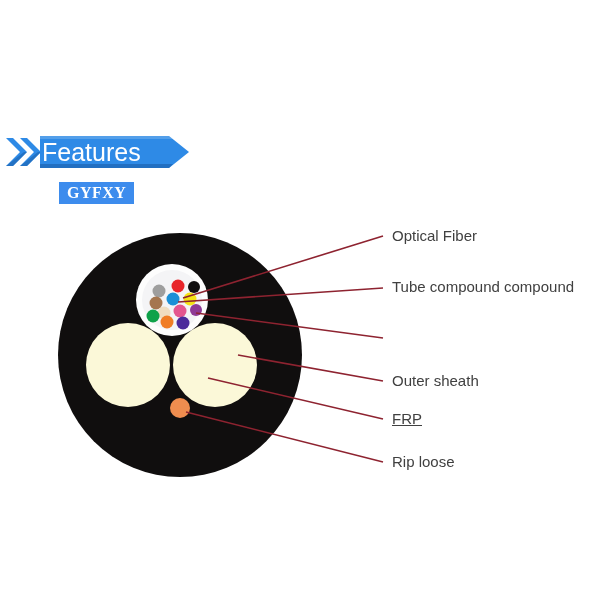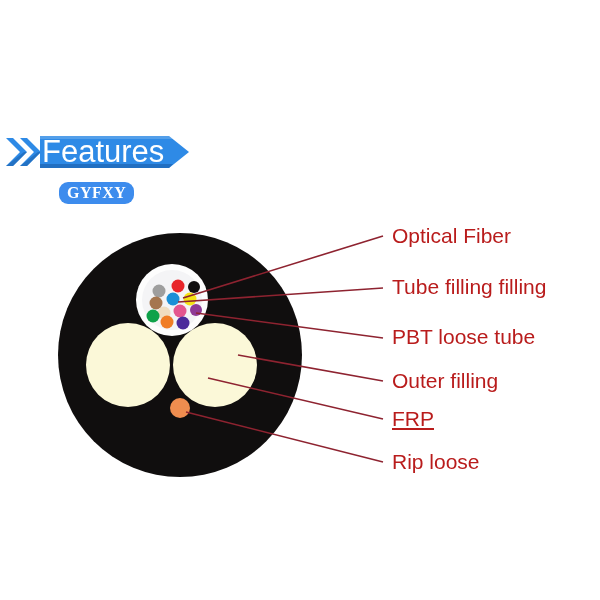--- a/index.html
+++ b/index.html
@@ -34,56 +34,55 @@
     display: block;
   }
   .features-label {
     position: absolute;
     left: 42px;
     top: 134px;
     width: 140px;
     height: 36px;
     line-height: 36px;
     color: #ffffff;
-    font-size: 31px;
+    font-size: 25px;
     font-family: "Liberation Sans", sans-serif;
     letter-spacing: 0px;
     white-space: nowrap;
   }
   
   .gyfxy-badge {
     position: absolute;
     left: 59px;
     top: 182px;
     padding: 2px 8px 3px 8px;
     background: #3d8ced;
     color: #ffffff;
     font-family: "Liberation Serif", serif;
     font-weight: bold;
     font-size: 16px;
     letter-spacing: 0.5px;
     line-height: 17px;
     white-space: nowrap;
-    border-radius: 9px;
   }
   
   .diagram {
     position: absolute;
     left: 0;
     top: 0;
     width: 600px;
     height: 600px;
     pointer-events: none;
   }
   
   .callout {
     position: absolute;
     font-family: "Liberation Sans", sans-serif;
-    font-size: 21px;
-    color: #b91c1c;
+    font-size: 15px;
+    color: #404040;
     white-space: nowrap;
     line-height: 19px;
   }
 </style>
 </head>
 <body>
 
 <div id="stage">
 
   <div class="features-banner">
@@ -138,19 +137,18 @@
         <line x1="183" y1="298" x2="383" y2="236" stroke="#8e2330" stroke-width="1.6"></line>
         <line x1="178" y1="302" x2="383" y2="288" stroke="#8e2330" stroke-width="1.6"></line>
         <line x1="196" y1="313" x2="383" y2="338" stroke="#8e2330" stroke-width="1.6"></line>
         <line x1="238" y1="355" x2="383" y2="381" stroke="#8e2330" stroke-width="1.6"></line>
         <line x1="208" y1="378" x2="383" y2="419" stroke="#8e2330" stroke-width="1.6"></line>
         <line x1="186" y1="412" x2="383" y2="462" stroke="#8e2330" stroke-width="1.6"></line>
       </g>
   </svg>
 
   <div class="callout" style="left:392px; top:226px;">Optical Fiber</div>
-  <div class="callout" style="left:392px; top:277px;">Tube filling filling</div>
-  <div class="callout" style="left:392px; top:327px;">PBT loose tube</div>
-  <div class="callout" style="left:392px; top:371px;">Outer filling</div>
+  <div class="callout" style="left:392px; top:277px;">Tube compound compound</div>
+  <div class="callout" style="left:392px; top:371px;">Outer sheath</div>
   <div class="callout" style="left:392px; top:409px;text-decoration:underline;">FRP</div>
   <div class="callout" style="left:392px; top:452px;">Rip loose</div>
 
 </div>
 
 </body></html>

